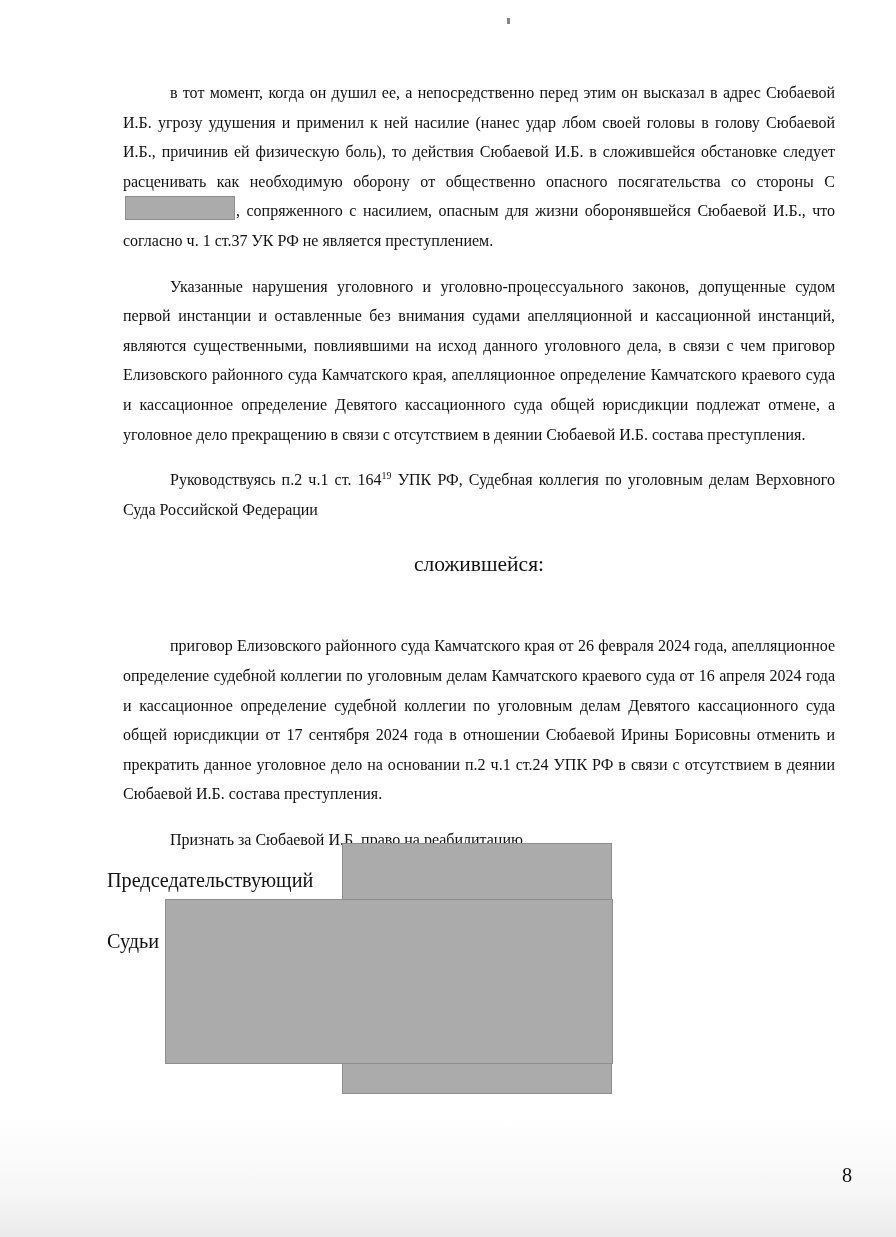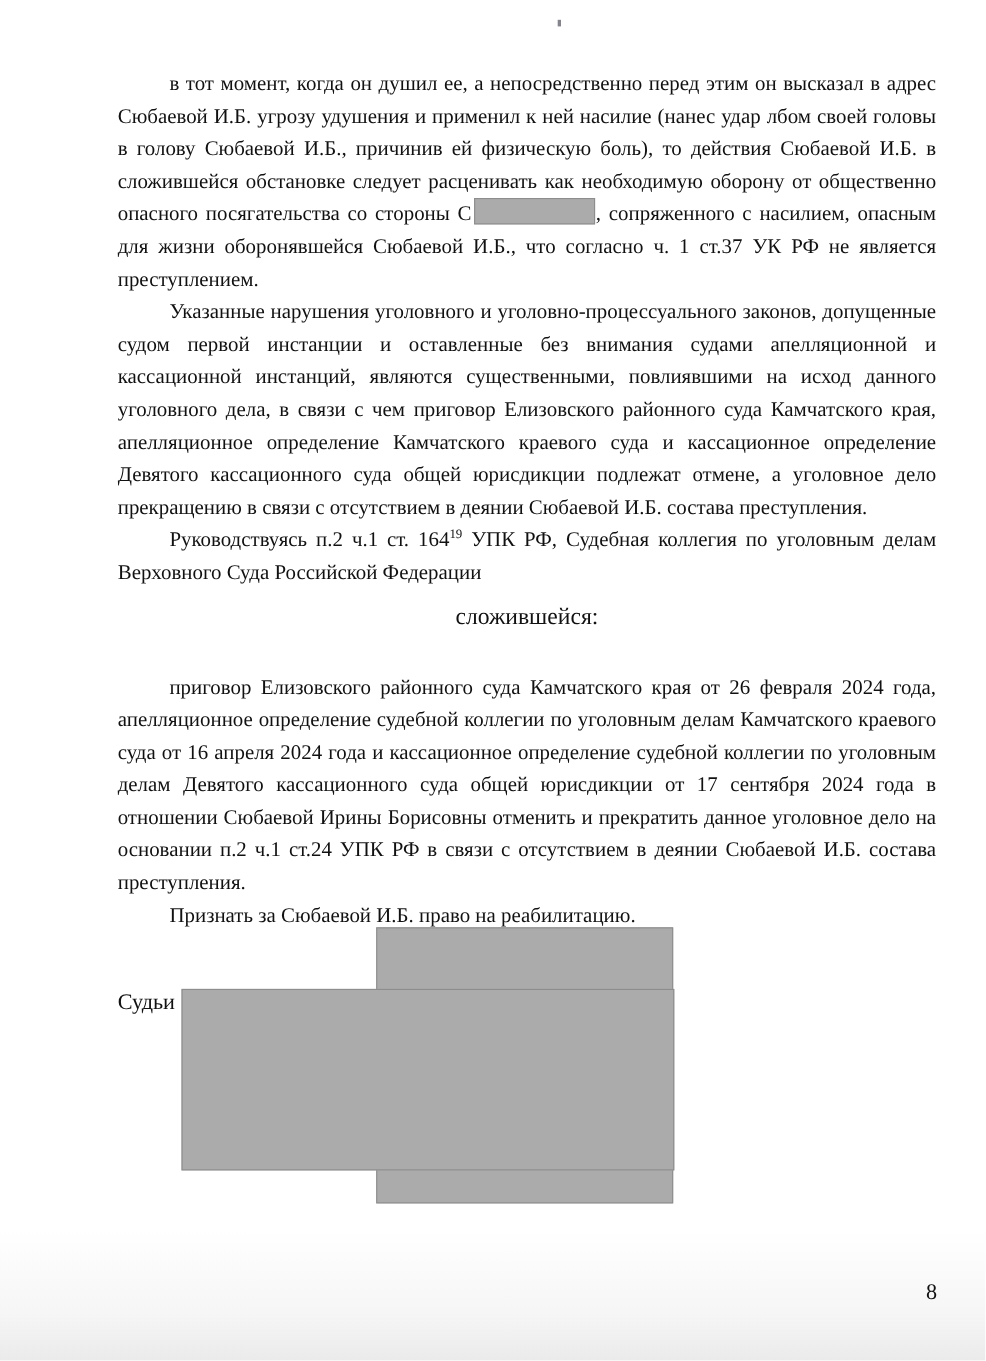--- a/index.html
+++ b/index.html
@@ -44,22 +44,22 @@
   }
 
   .body-text {
     position: absolute;
     left: 107px;
     top: 62px;
     width: 744px;
   }
 
   p.para {
-    margin: 0;
-    font-size: 19px;
+    margin: 16px;
+    font-size: 16px;
     line-height: 29.6px;
     text-align: justify;
     text-justify: inter-word;
     hyphens: none;
   }
 
   p.indent {
     text-indent: 47px;
   }
 
@@ -157,20 +157,21 @@
     <h2 class="ruling-heading">сложившейся:</h2>
     <div class="spacer-heading-bottom"></div>
 
     <p class="para indent">приговор Елизовского районного суда Камчатского края от 26 февраля 2024 года, апелляционное определение судебной коллегии по уголовным делам Камчатского краевого суда от 16 апреля 2024 года и кассационное определение судебной коллегии по уголовным делам Девятого кассационного суда общей юрисдикции от 17 сентября 2024 года в отношении Сюбаевой Ирины Борисовны отменить и прекратить данное уголовное дело на основании п.2 ч.1 ст.24 УПК РФ в связи с отсутствием в деянии Сюбаевой И.Б. состава преступления.</p>
 
     <p class="para indent">Признать за Сюбаевой И.Б. право на реабилитацию.</p>
 
   </div>
 
   <div class="sign-block">
+    <p class="sign-line">Председательствующий</p>
     <div class="sign-gap"></div>
     <p class="sign-line">Судьи</p>
   </div>
 
   <div class="redact-block redact-upper"></div>
   <div class="redact-block redact-lower"></div>
 
   <div class="page-number">8</div>
 
 </div>

